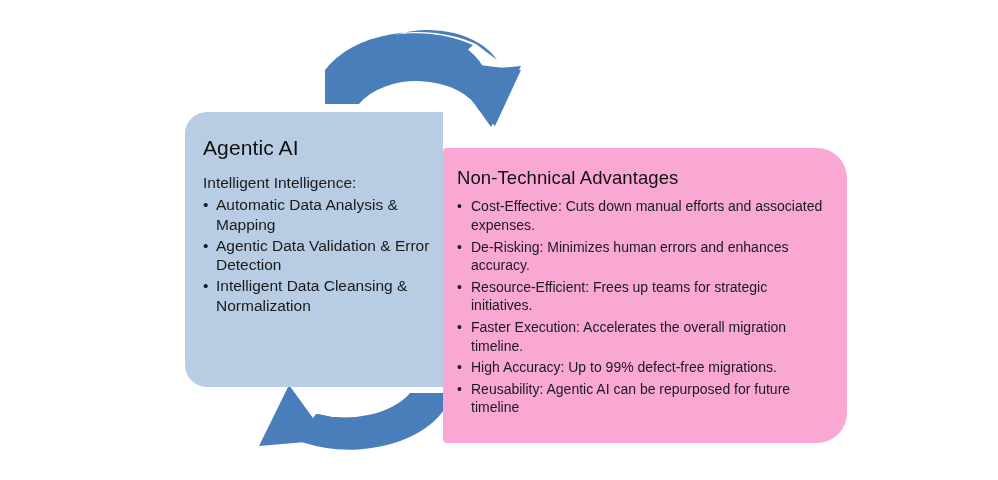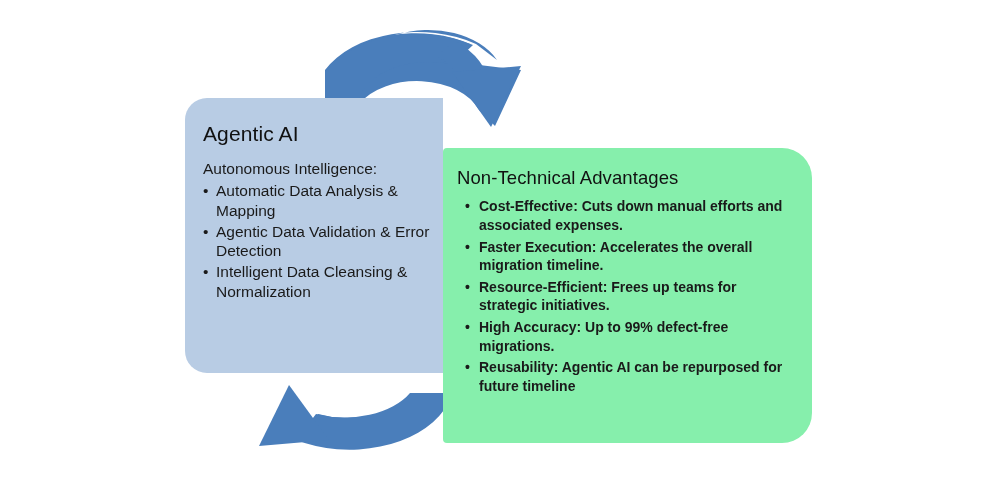--- a/index.html
+++ b/index.html
@@ -32,21 +32,21 @@
     width: 998px;
     height: 480px;
     z-index: 1;
     pointer-events: none;
   }
 
   
   #card-agentic {
     position: absolute;
     left: 185px;
-    top: 98px;
+    top: 112px;
     width: 258px;
     height: 275px;
     background: #b8cce4;
     border-radius: 22px 0 0 22px;
     z-index: 2;
     box-sizing: border-box;
     padding: 24px 0 0 18px;
   }
   #card-agentic .card-title {
     font-size: 21px;
@@ -88,40 +88,39 @@
     display: inline-block;
     width: 13px;
     text-indent: 0;
   }
 
   
   #card-advantages {
     position: absolute;
     left: 443px;
     top: 148px;
-    width: 369px;
+    width: 404px;
     height: 295px;
-    background: #86efac;
+    background: #f9a8d4;
     border-radius: 4px 30px 30px 4px;
     z-index: 3;
     box-sizing: border-box;
     padding: 20px 16px 0 14px;
   }
   #card-advantages .card-title {
     font-size: 18.5px;
     color: #111111;
     line-height: 1.1;
     margin: 0 0 9px 0;
     letter-spacing: .1px;
   }
   #card-advantages ul {
     list-style: none;
-    margin: 8px;
+    margin: 0;
     padding: 0;
-    font-weight: bold;
   }
   #card-advantages ul li {
     font-size: 14px;
     color: #1a1a1a;
     line-height: 1.33;
     margin: 0 0 3px 0;
     padding-left: 14px;
     text-indent: -14px;
   }
   #card-advantages ul li .bullet {
@@ -195,21 +194,21 @@
                Z" fill="#4a7ebb"></path>
 
       <polygon points="329,440 259,446 289,385" fill="#4a7ebb"></polygon>
     </g>
   </svg>
 
   <div id="card-agentic">
     <div class="card-title">Agentic AI</div>
 
     <p class="lead">
-      <span>Autonomous Intelligence:</span>
+      <span>Intelligent Intelligence:</span>
     </p>
 
     <ul>
       <li>
         <span class="bullet">•</span><span>Automatic Data Analysis &amp; Mapping</span>
       </li>
       <li>
         <span class="bullet">•</span><span>Agentic Data Validation &amp; Error Detection</span>
       </li>
       <li>
@@ -219,24 +218,27 @@
   </div>
 
   <div id="card-advantages">
     <div class="card-title">Non-Technical Advantages</div>
 
     <ul>
       <li>
         <span class="bullet">•</span><span>Cost-Effective: Cuts down manual efforts and associated expenses.</span>
       </li>
       <li>
+        <span class="bullet">•</span><span>De-Risking: Minimizes human errors and enhances accuracy.</span>
+      </li>
+      <li>
+        <span class="bullet">•</span><span>Resource-Efficient: Frees up teams for strategic initiatives.</span>
+      </li>
+      <li>
         <span class="bullet">•</span><span>Faster Execution: Accelerates the overall migration timeline.</span>
-      </li>
-      <li>
-        <span class="bullet">•</span><span>Resource-Efficient: Frees up teams for strategic initiatives.</span>
       </li>
       <li>
         <span class="bullet">•</span><span>High Accuracy: Up to 99% defect-free migrations.</span>
       </li>
       <li>
         <span class="bullet">•</span><span>Reusability: Agentic AI can be repurposed for future timeline</span>
       </li>
     </ul>
   </div>
 

